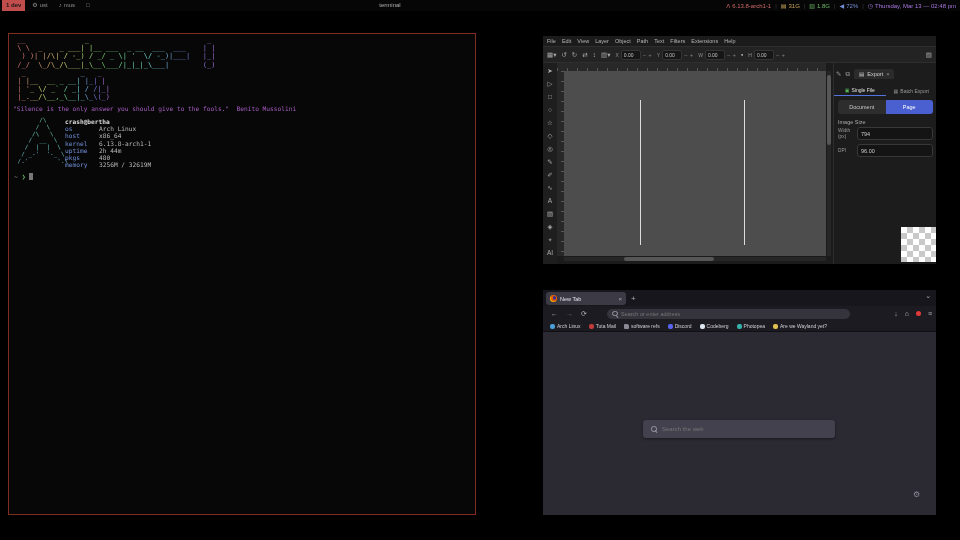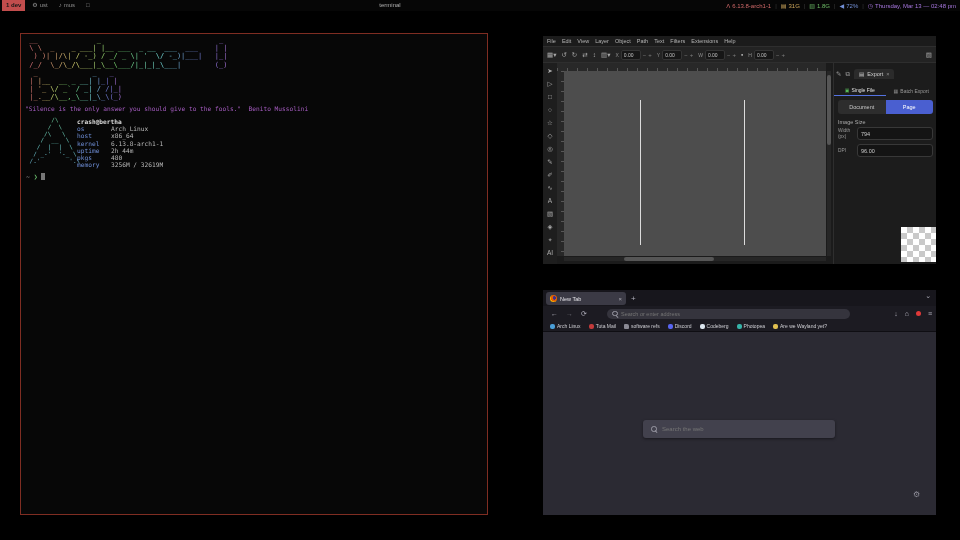--- a/index.html
+++ b/index.html
@@ -13,21 +13,21 @@
   #workspaces { position:absolute; left:2px; top:0; height:11px; display:flex; gap:3px; align-items:center; }
   .ws { display:flex; align-items:center; gap:2px; padding:0 4px; height:11px; line-height:11px; color:#8f8f8f; cursor:default; }
   .ws.active { background:#c24d4d; color:#161616; font-weight:bold; }
   .ws-ic { font-size:6px; }
   #bar-title { position:absolute; left:340px; width:100px; top:0; line-height:11px; text-align:center; color:#b3b3b3; }
   #status-segs { position:absolute; right:4px; top:0; height:11px; display:flex; gap:4px; align-items:center; }
   .seg { display:flex; gap:2px; align-items:center; }
   .seg-sep { color:#3c3c3c; }
 
   
-  #terminal { position:absolute; left:20px; top:33px; width:468px; height:482px;
+  #terminal { position:absolute; left:8px; top:33px; width:468px; height:482px;
      background:#070707; border:1px solid #7f2d22; font-family:"DejaVu Sans Mono",monospace; }
   #ascii-art { position:absolute; left:4px; top:2px; font-size:7px; line-height:8.2px; white-space:pre; }
   #quote-line { position:absolute; left:4px; top:71px; font-size:6.2px; color:#a55cc0; white-space:pre; }
   #arch-logo { position:absolute; left:5px; top:83px; font-size:6px; line-height:6.8px; white-space:pre; }
   #fetch-rows { position:absolute; left:56px; top:84px; font-size:6.2px; line-height:7.2px; white-space:pre; }
   .fetch-user { color:#d9d9d9; font-weight:bold; }
   .fetch-key { display:inline-block; width:34px; color:#6f8fd8; }
   .fetch-val { color:#b9b9b9; }
   #prompt-line { position:absolute; left:5px; top:139px; font-size:6.5px; color:#9a9a9a; }
   #prompt-char { color:#67b86a; }

